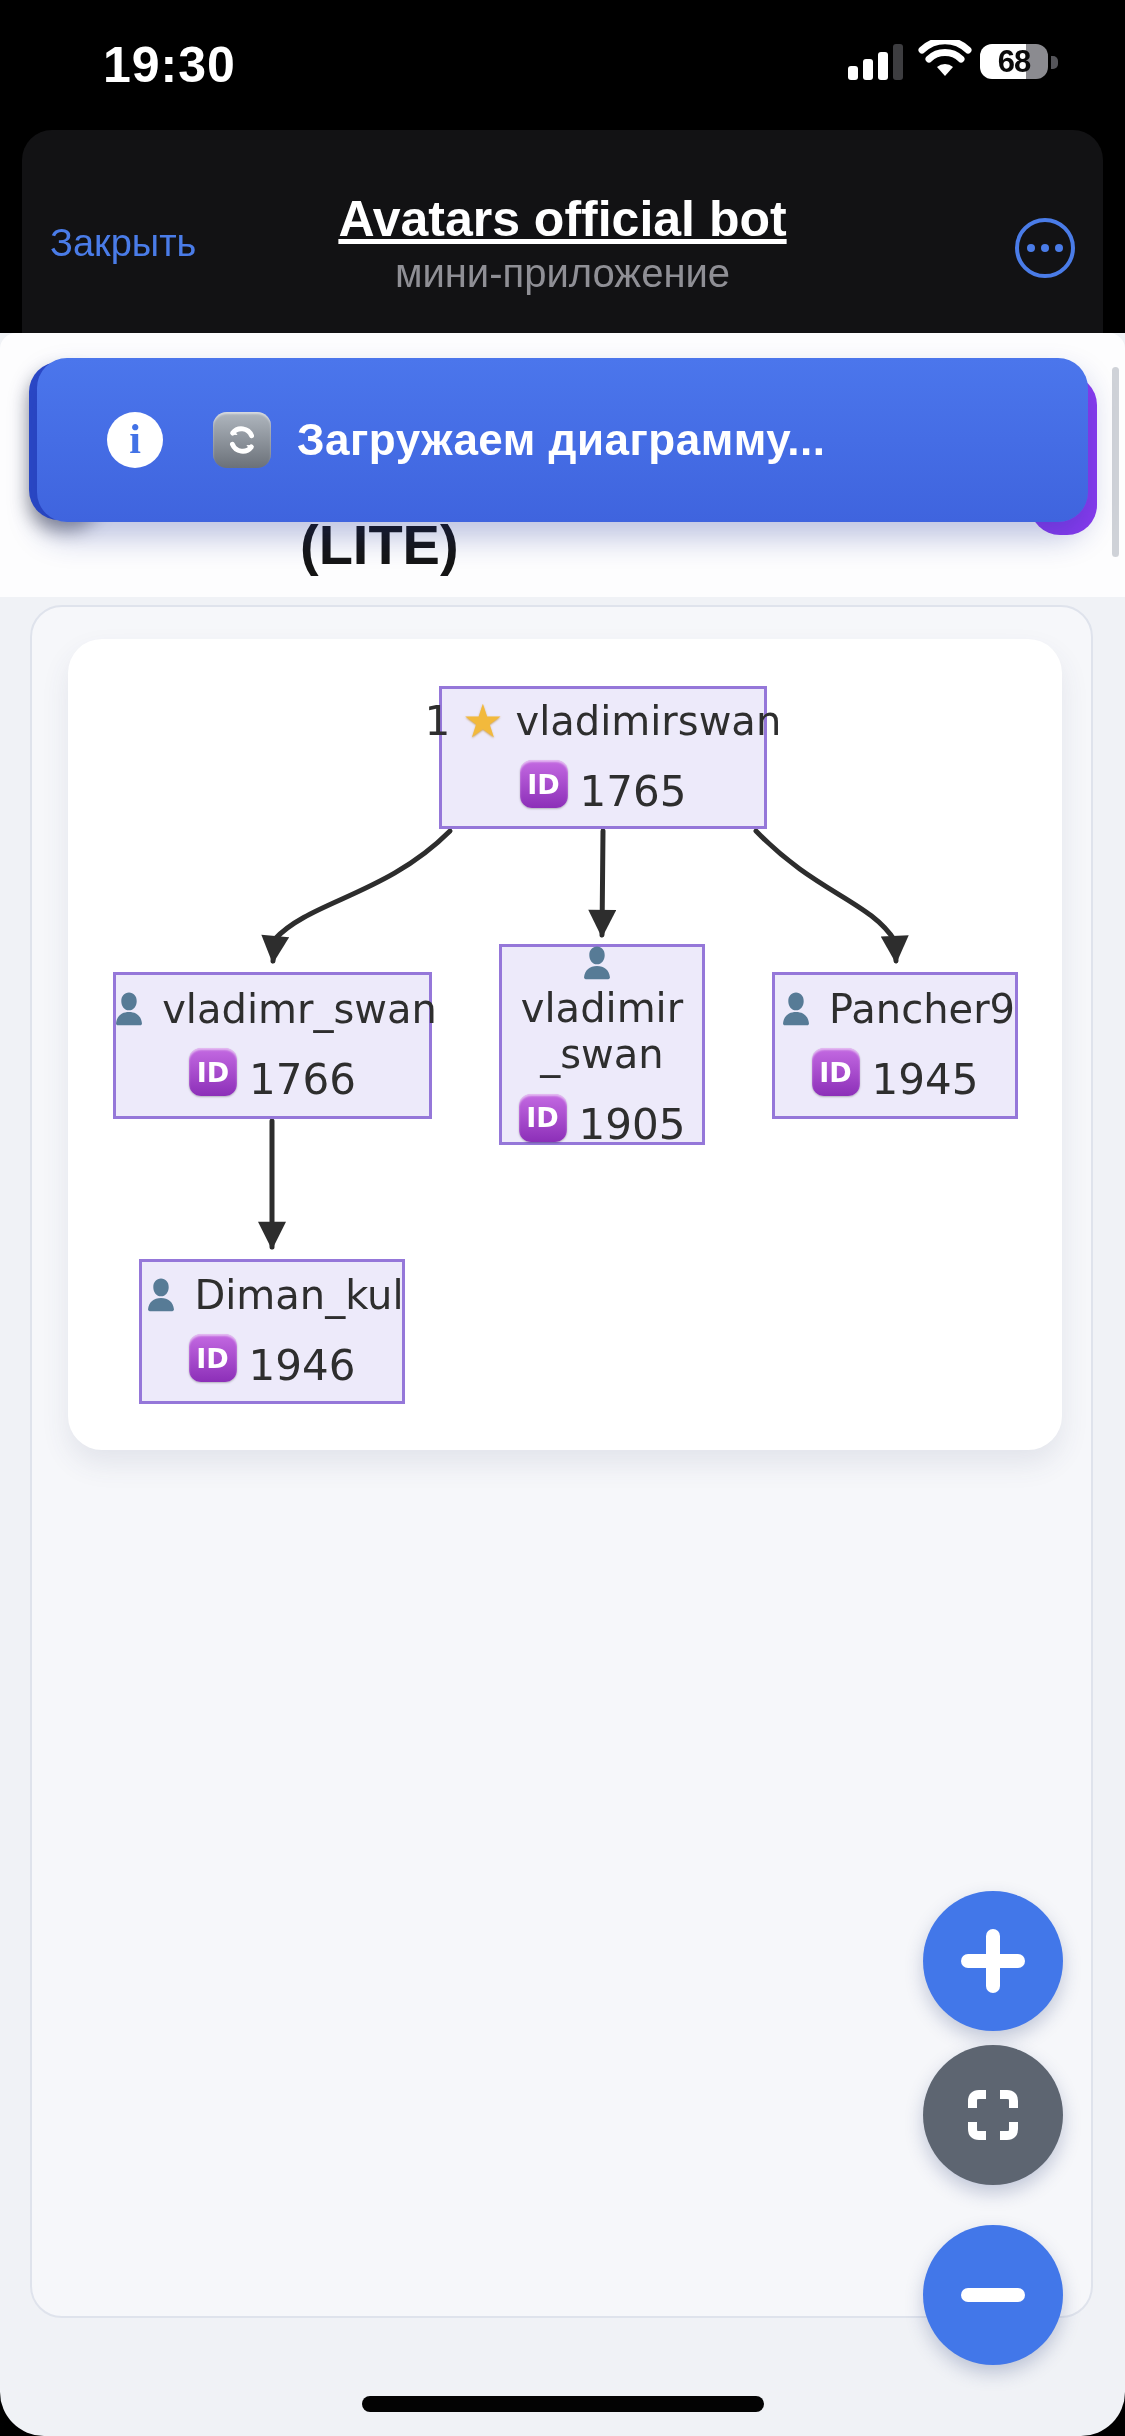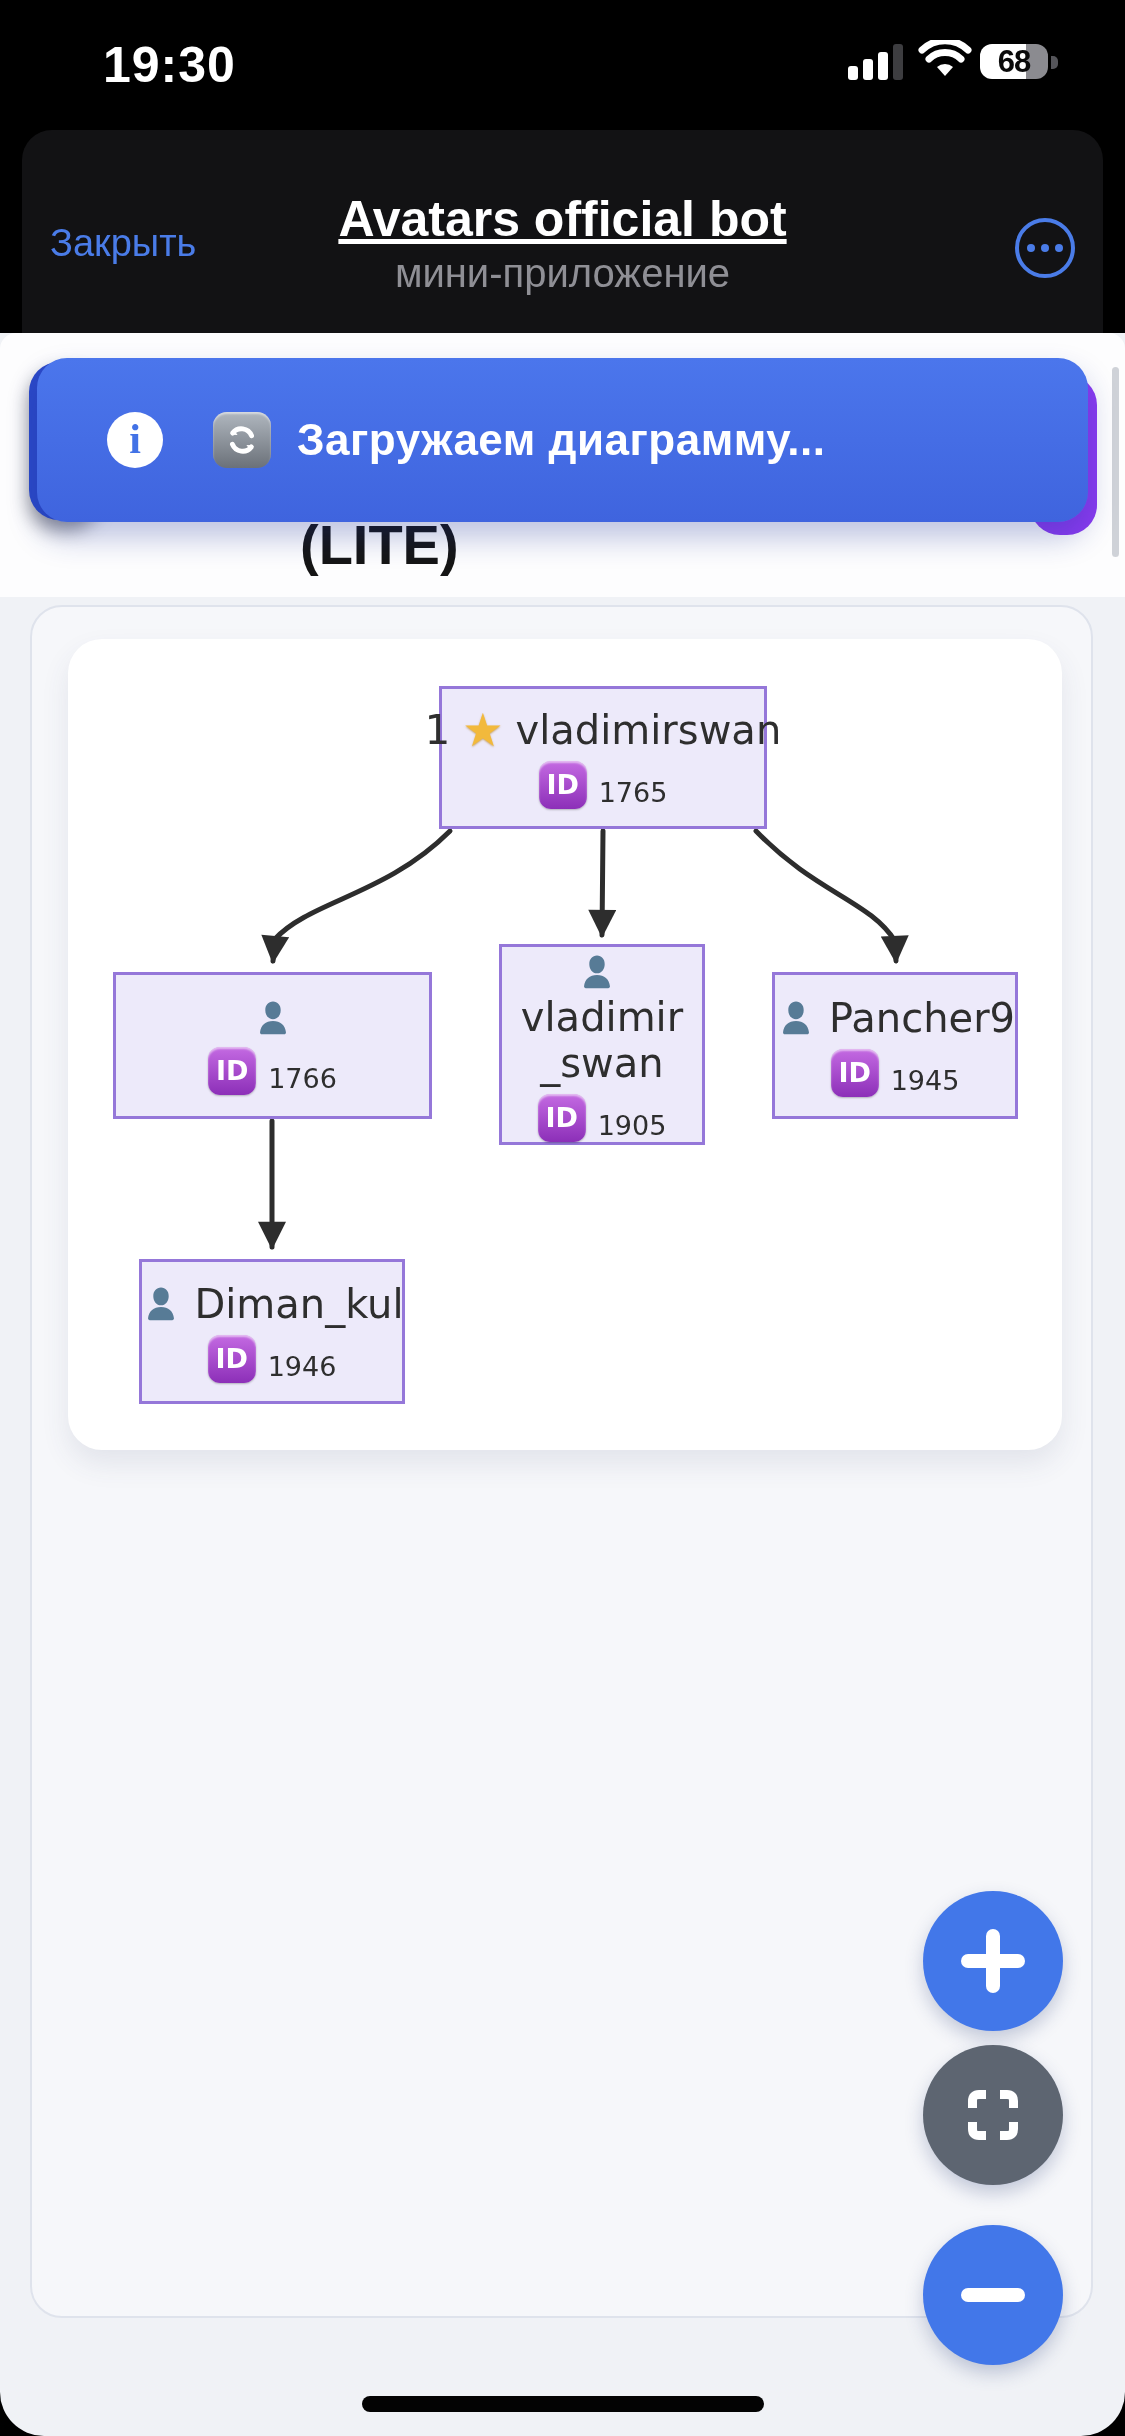--- a/index.html
+++ b/index.html
@@ -57,21 +57,21 @@
   .n4{left:71px;top:620px;width:266px;height:145px;}
   .nline{display:flex;align-items:center;justify-content:center;gap:12px;font-size:40px;line-height:1.15;}
   .n2 .name-line{display:block;text-align:center;padding:0 10px;}
   .n2 .name-line .p-ic{display:inline-block;vertical-align:-8px;margin-right:10px;}
   .n2 .name{overflow-wrap:anywhere;}
   .rank{font-size:40px;}
   .star{color:#f2b93c;font-size:46px;line-height:1;text-shadow:0 1px 2px rgba(170,110,0,.55);}
   .p-ic{width:42px;height:42px;flex:0 0 auto;}
   .id-badge{width:48px;height:48px;border-radius:12px;background:linear-gradient(180deg,#c46ae2,#8c2fb8);display:inline-flex;align-items:center;justify-content:center;box-shadow:inset 0 2px 2px rgba(255,255,255,.55),0 1px 2px rgba(0,0,0,.25);}
   .id-badge span{color:#fff;font-weight:700;font-size:27px;letter-spacing:0;}
-  .id-num{font-size:27px;margin-top:16px;}
+  .id-num{font-size:42px;margin-top:16px;}
 
   
   .fab{width:140px;height:140px;border-radius:50%;border:none;display:flex;align-items:center;justify-content:center;padding:0;box-shadow:0 8px 18px rgba(40,60,120,.25);}
   .fab-blue{background:#4277e9;}
   .fab-gray{background:#5d6571;}
   .fab-plus{left:923px;top:1558px;}
   .fab-fs{left:923px;top:1712px;}
   .fab-minus{left:923px;top:1892px;}
   .bar{width:64px;height:14px;border-radius:7px;background:#fff;display:block;}
   .plus-wrap{position:relative;width:64px;height:64px;}
@@ -164,20 +164,21 @@
             </span>
           <span class="id-num">1765</span>
         </div>
       </div>
 
       <div class="abs node n1">
         <div class="nline name-line">
           <svg class="p-ic" viewBox="0 0 24 24">
               <path fill="#577b96" d="M12 2.6c2.6 0 4.4 2 4.4 4.9s-1.8 5.2-4.4 5.2-4.4-2.3-4.4-5.2 1.8-4.9 4.4-4.9zM4.6 20.2c.4-4.2 3.2-6.5 7.4-6.5s7 2.3 7.4 6.5c.05.6-.4 1.1-1 1.1H5.6c-.6 0-1.05-.5-1-1.1z"></path>
             </svg>
+          <span class="name">vladimr_swan</span>
         </div>
         <div class="nline id-line">
           <span class="id-badge">
               <span>ID</span>
             </span>
           <span class="id-num">1766</span>
         </div>
       </div>
 
       <div class="abs node n2">

